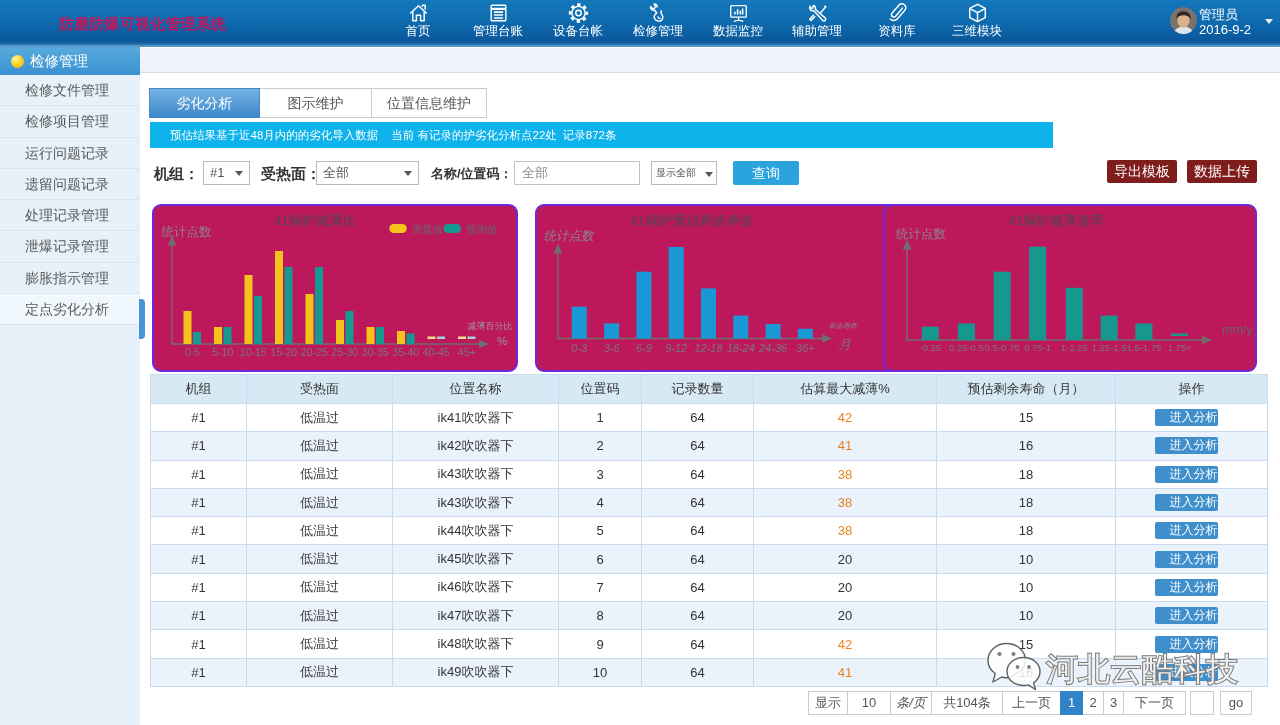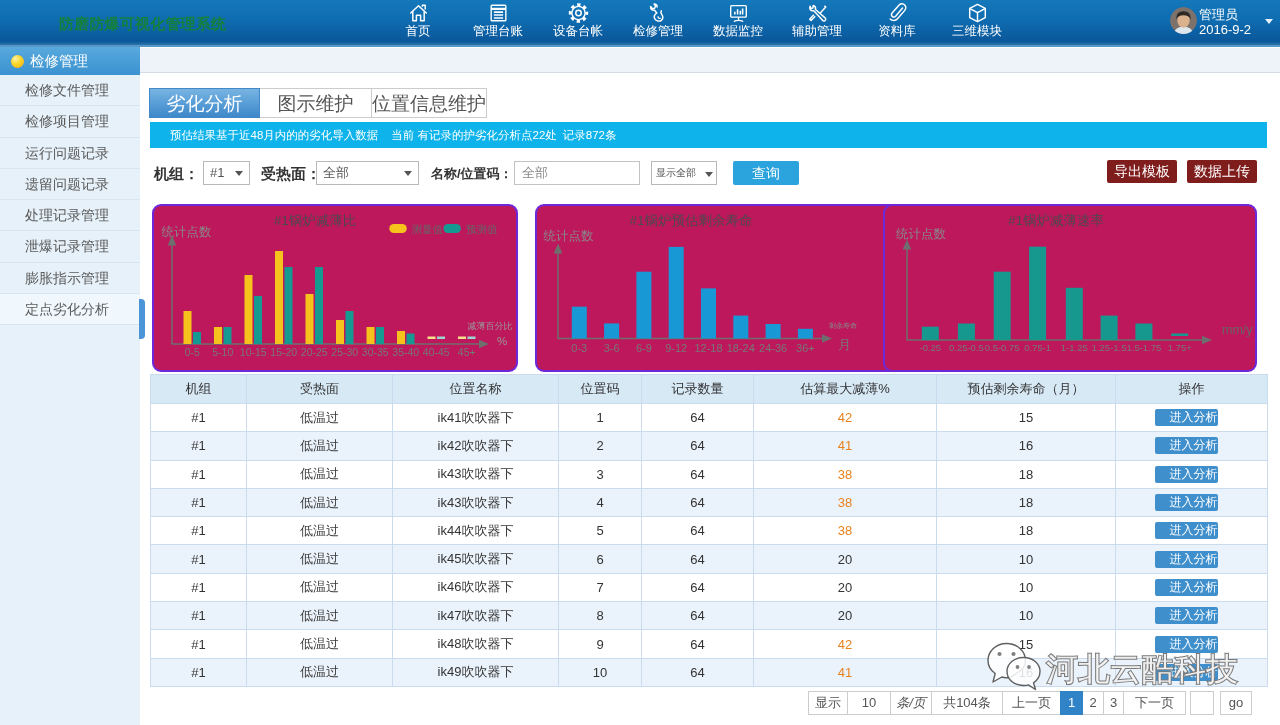--- a/index.html
+++ b/index.html
@@ -2,21 +2,21 @@
 <html><head>
 <meta charset="utf-8">
 <style>
 * { margin:0; padding:0; box-sizing:border-box; }
 html,body { width:1280px; height:725px; overflow:hidden; font-family:"Liberation Sans",sans-serif; background:#fff; }
 
 .navbar { position:absolute; left:0; top:0; width:1280px; height:47px;
   background:linear-gradient(180deg,#1478bb 0%,#0f6cb0 45%,#0a579a 92%,#2e76ac 100%);
   border-bottom:2px solid #5797c8; }
 .nav-title { position:absolute; left:59px; top:0; height:48px; line-height:48px;
-  color:#15803d; font-size:15px; font-weight:bold; letter-spacing:0.2px; }
+  color:#be185d; font-size:15px; font-weight:bold; letter-spacing:0.2px; }
 .nav-item { position:absolute; top:1px; width:80px; text-align:center; color:#fff; }
 .nav-item svg { display:block; margin:1px auto 0; }
 .nav-item .t { font-size:12.5px; margin-top:0; display:block; line-height:15px; }
 .avatar { position:absolute; left:1170px; top:7px; width:27px; height:27px; border-radius:50%; overflow:hidden; }
 .userinfo { position:absolute; left:1199px; top:8px; color:#fff; font-size:13px; line-height:14.5px; }
 .caret { position:absolute; left:1265px; top:19px; width:0; height:0;
   border-left:4px solid transparent; border-right:4px solid transparent; border-top:5px solid #e8f2fa; }
 
 .sidebar { position:absolute; left:0; top:47px; width:140px; height:678px; background:#e6f1f9; }
 .side-head { position:absolute; left:0; top:0; width:140px; height:28px;
@@ -25,25 +25,25 @@
   background:radial-gradient(circle at 35% 30%, #fff3a8 0%, #ffd82e 40%, #f0a90a 100%); }
 .side-head .txt { margin-left:30px; }
 .side-menu { position:absolute; top:28px; left:0; width:140px; }
 .side-menu .it { height:31.3px; line-height:31.3px; padding-left:25px; font-size:14px; color:#5a5a5a;
   border-bottom:1px solid #d7e6f1; }
 .side-menu .it.sel { background:#f0f8fd; }
 .side-handle { position:absolute; left:139px; top:252px; width:6px; height:40px; background:#4a94d8; border-radius:0 4px 4px 0; }
 
 .topstrip { position:absolute; left:140px; top:48px; width:1140px; height:25px; background:#eef3f9; border-bottom:1px solid #d5dbe2; }
 .tabs { position:absolute; left:149px; top:88px; height:30px; }
-.tab { float:left; height:30px; line-height:29px; text-align:center; font-size:19px;
+.tab { float:left; height:30px; line-height:29px; text-align:center; font-size:14px;
   background:#fff; border:1px solid #cccccc; color:#555; border-left:none; }
 .tab.first { border-left:1px solid #ccc; }
 .tab.active { background:linear-gradient(180deg,#78b4e2 0%,#569cd6 55%,#3e88c9 100%); color:#fff; border:1px solid #4489c7; }
-.infobar { position:absolute; left:150px; top:122px; width:1117px; height:26px; background:#0db3ea;
+.infobar { position:absolute; left:150px; top:122px; width:903px; height:26px; background:#0db3ea;
   color:#fff; font-size:11.5px; line-height:26px; }
 
 .flabel { position:absolute; top:162px; font-size:15px; font-weight:bold; color:#333; height:24px; line-height:24px; }
 .fsel { position:absolute; top:161px; height:24px; border:1px solid #b9b9b9; background:#fff; font-size:13px;
   color:#555; line-height:22px; padding-left:6px; }
 .fsel .ar { position:absolute; right:6px; top:9px; width:0; height:0; border-left:4px solid transparent;
   border-right:4px solid transparent; border-top:5px solid #555; }
 .finput { position:absolute; top:161px; height:24px; border:1px solid #c3c3c3; background:#fff; font-size:13px;
   color:#888; line-height:22px; padding-left:7px; }
 .btn-q { position:absolute; left:733px; top:161px; width:66px; height:24px; background:#2ba4dd; color:#fff;
@@ -230,21 +230,21 @@
     <text x="129.75" y="149.5">15-20</text>
     <text x="160.25" y="149.5">20-25</text>
     <text x="190.75" y="149.5">25-30</text>
     <text x="221.25" y="149.5">30-35</text>
     <text x="251.75" y="149.5">35-40</text>
     <text x="282.25" y="149.5">40-45</text>
     <text x="312.75" y="149.5">45+</text>
   </g>
 </svg>
 </div>
-<div class="card" style="left:535px; width:367px;" id="card2">
+<div class="card" style="left:535px; width:367px;font-style:italic;" id="card2">
 <svg width="327" height="164" viewBox="0 0 327 164" font-family="Liberation Sans, sans-serif">
   <text x="154" y="18.5" font-size="13.5" fill="#4a4a4a" text-anchor="middle">#1锅炉预估剩余寿命</text>
   <text x="6.5" y="34" font-size="12.5" fill="#888">统计点数</text>
   <line x1="21" y1="45" x2="21" y2="132.5" stroke="#6e6e6e" stroke-width="1.5"></line>
   <polygon points="21,37.5 16.7,47.5 25.3,47.5" fill="#6e6e6e"></polygon>
   <line x1="20.5" y1="132.5" x2="287" y2="132.5" stroke="#6e6e6e" stroke-width="1.5"></line>
   <polygon points="295,132.5 285,128.2 285,136.8" fill="#6e6e6e"></polygon>
   <text x="306" y="122" font-size="7" fill="#888" text-anchor="middle">剩余寿命</text>
   <text x="307.5" y="143" font-size="13" fill="#777" text-anchor="middle">月</text>
   <g fill="#1898d5">

